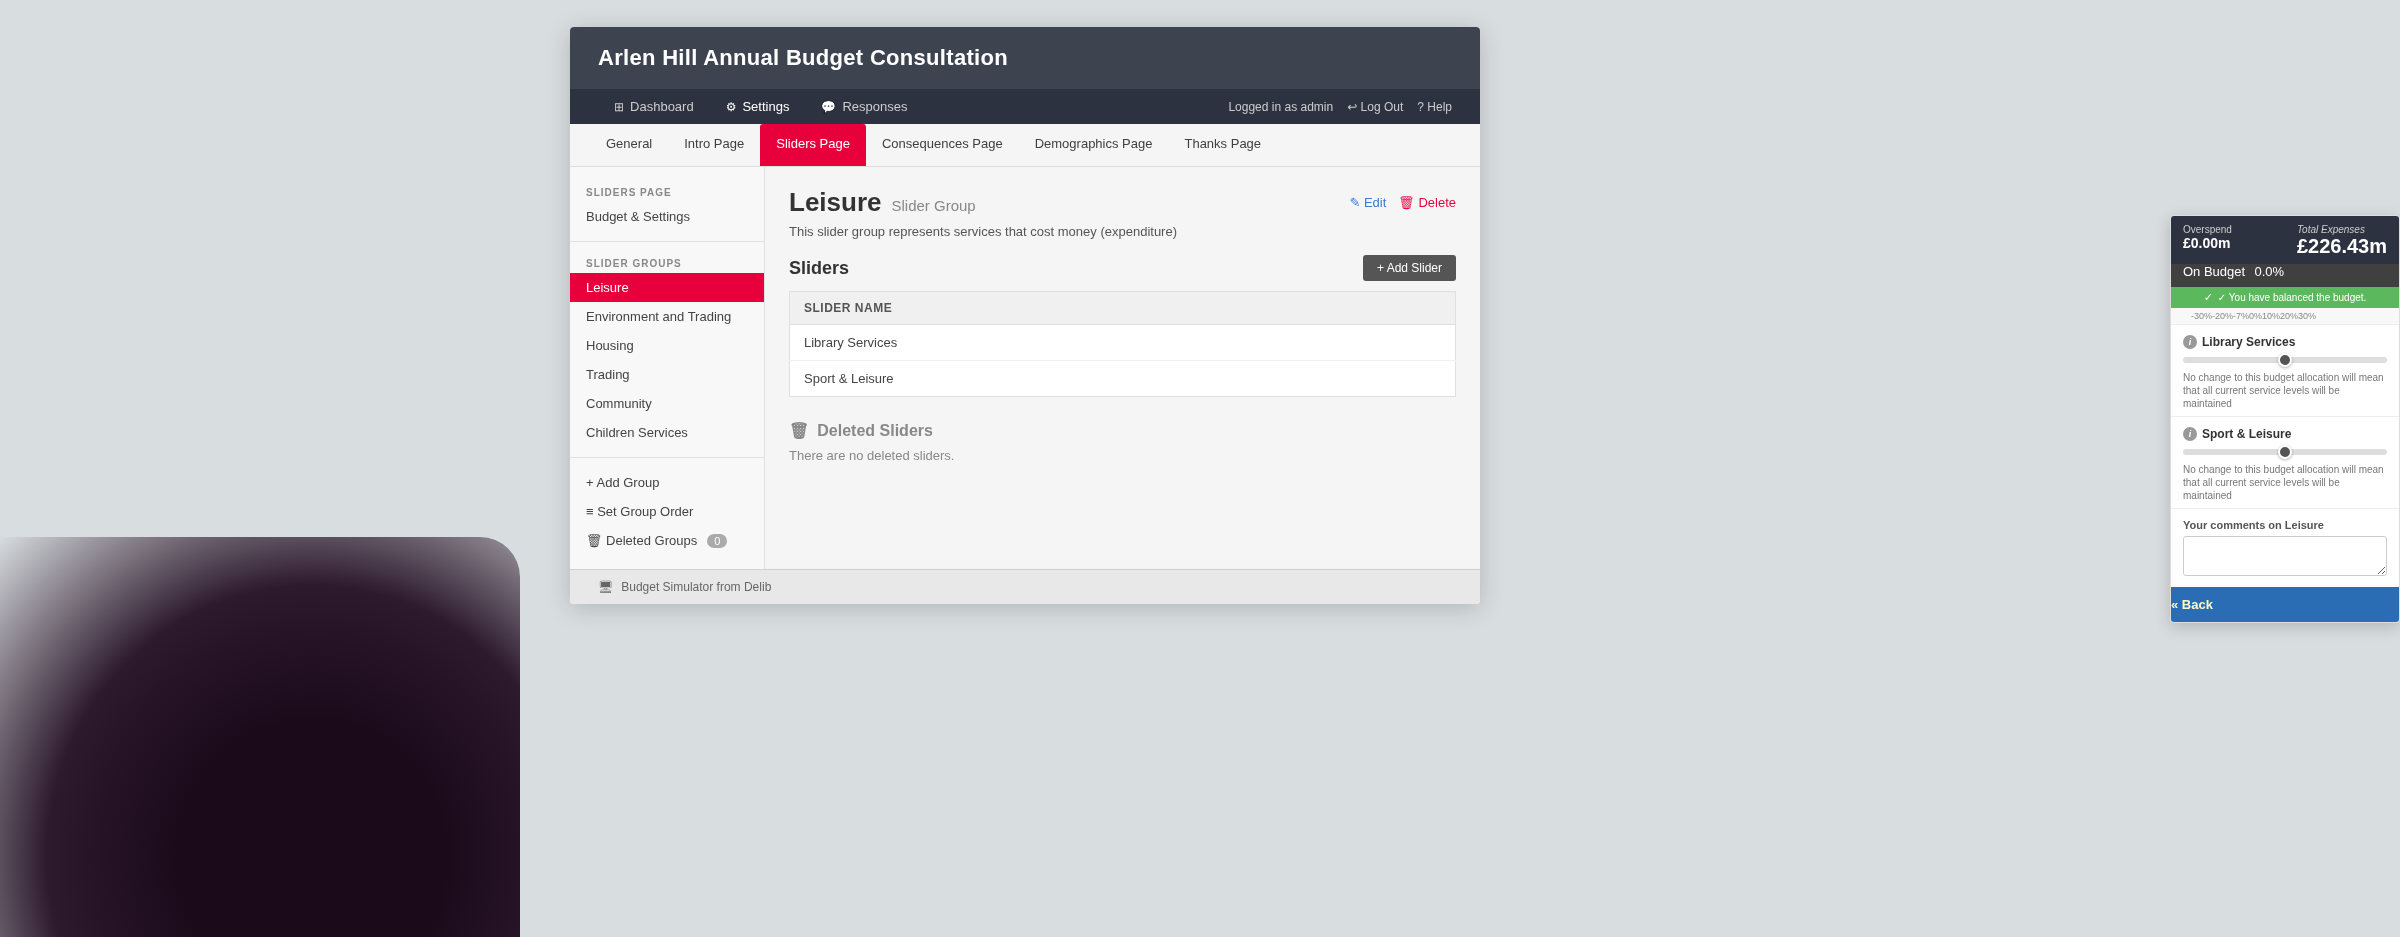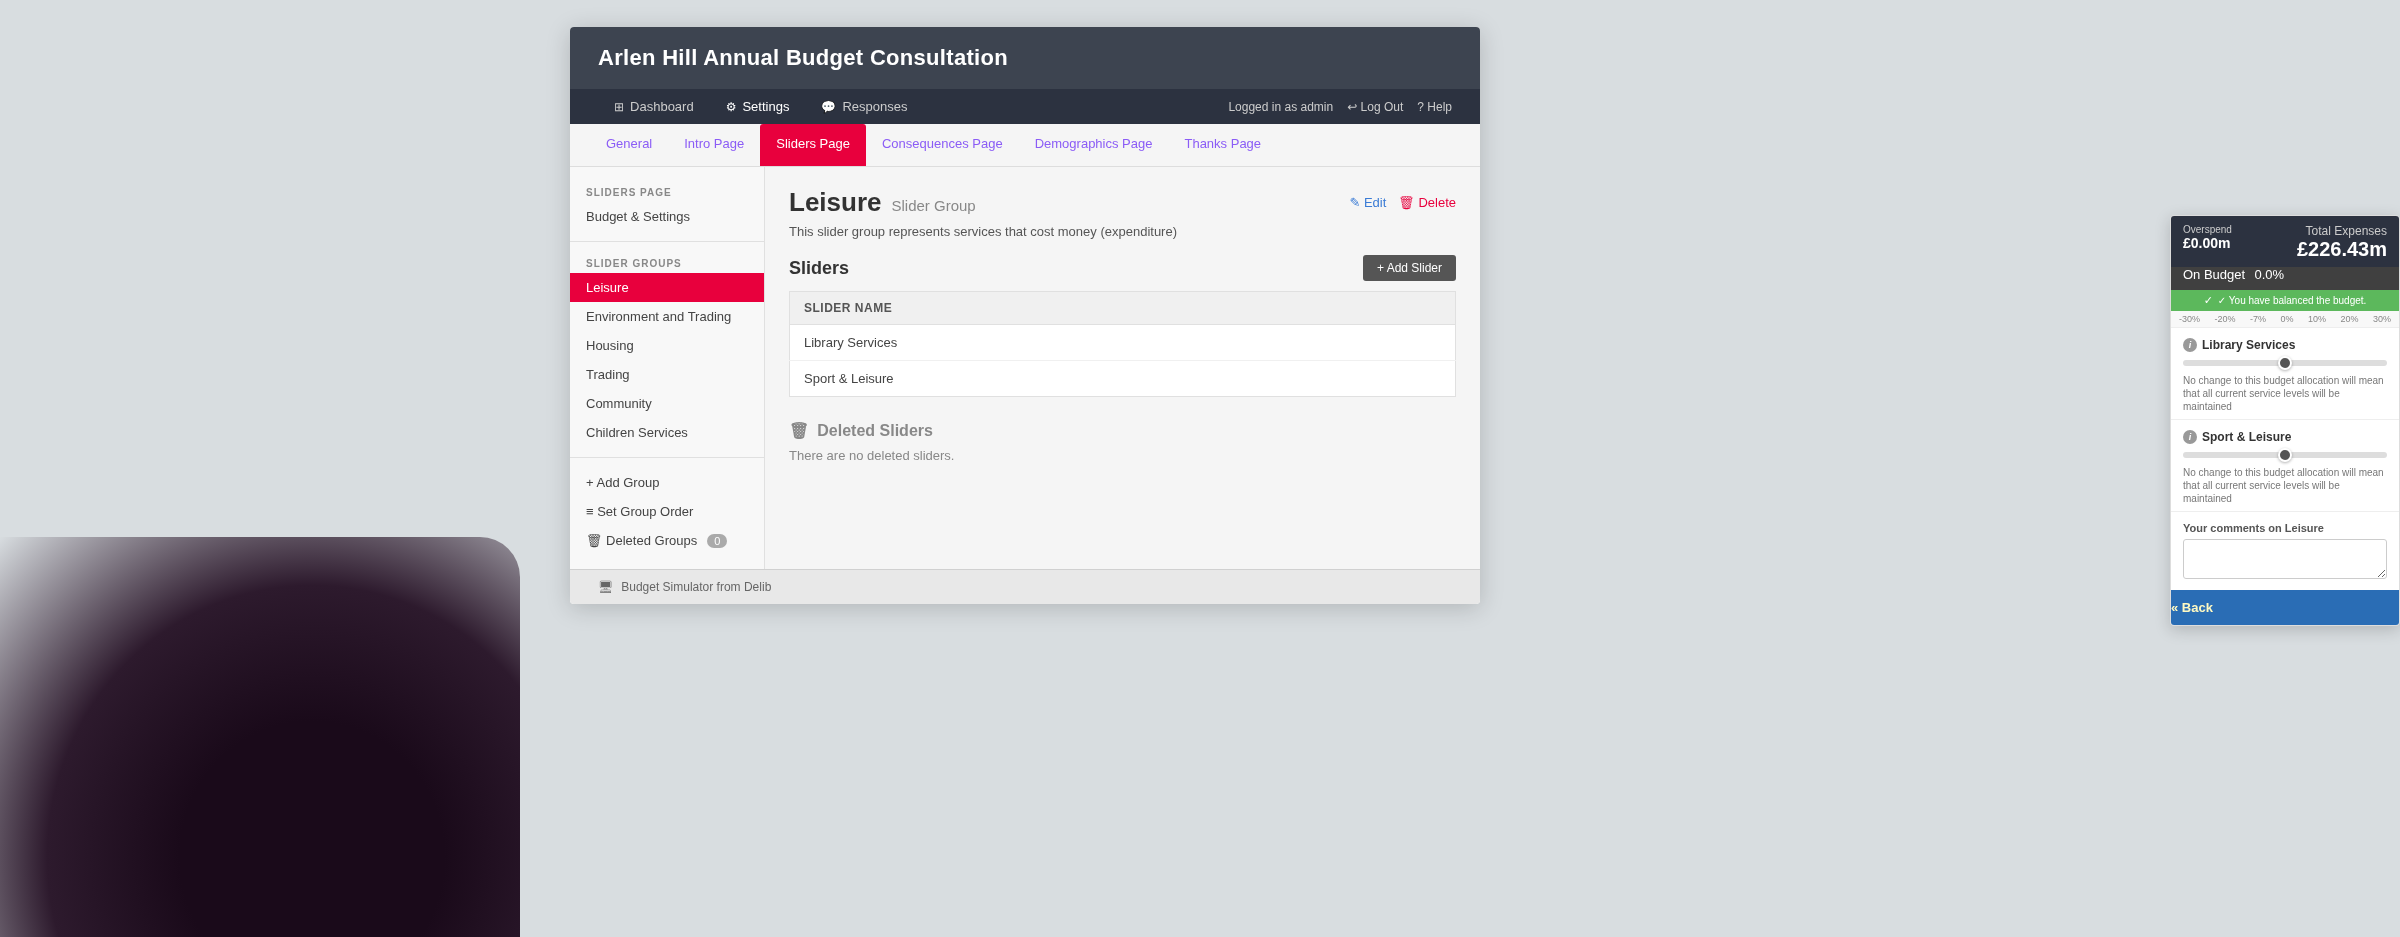--- a/index.html
+++ b/index.html
@@ -84,21 +84,21 @@
     .tab-bar {
       background: #f5f5f5;
       border-bottom: 1px solid #ddd;
       display: flex;
       align-items: center;
       padding: 0 20px;
     }
     .tab-item {
       padding: 12px 16px;
       font-size: 13px;
-      color: #8b5cf6;
+      color: #404040;
       cursor: pointer;
       border-bottom: 3px solid transparent;
     }
     .tab-item.active {
       background: #e8003d;
       color: #fff;
       border-radius: 3px 3px 0 0;
     }
 
     
@@ -315,22 +315,23 @@
       color: #ccc;
       font-size: 10px;
     }
     .budget-panel-overspend-val {
       color: #fff;
       font-size: 14px;
       font-weight: bold;
     }
     .budget-panel-total {
       color: #ccc;
-      font-size: 12px;
-      text-align: right;
+      font-size: 10px;
+      text-align: left;
+      font-style: italic;
     }
     .budget-panel-total-val {
       color: #fff;
       font-size: 20px;
       font-weight: bold;
     }
     .budget-panel-onbudget {
       background: #404040;
       padding: 0 12px 8px 12px;
     }
@@ -344,22 +345,22 @@
       text-align: center;
       padding: 4px 0;
       font-size: 11px;
       display: flex;
       align-items: center;
       justify-content: center;
       gap: 5px;
     }
     .budget-scale {
       display: flex;
-      justify-content: space-between;
-      padding: 3px 8px;
+      justify-content: flex-start;
+      padding: 3px 20px;
       background: #f8f8f8;
       border-bottom: 1px solid #eee;
       font-size: 9px;
       color: #888;
     }
     .budget-panel-section {
       padding: 10px 12px 6px 12px;
       border-bottom: 1px solid #eee;
     }
     .budget-service-name {

